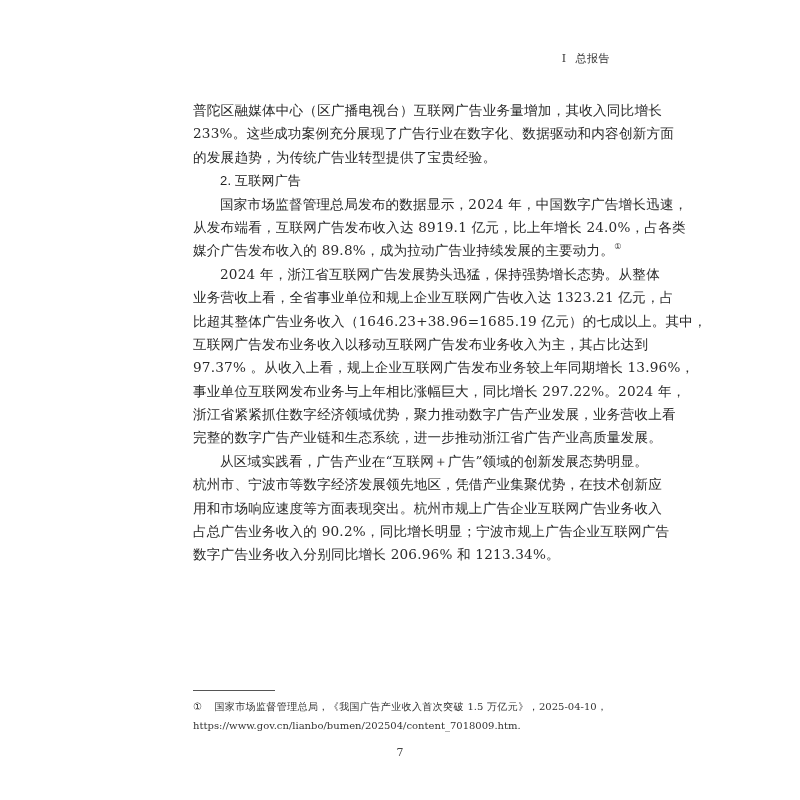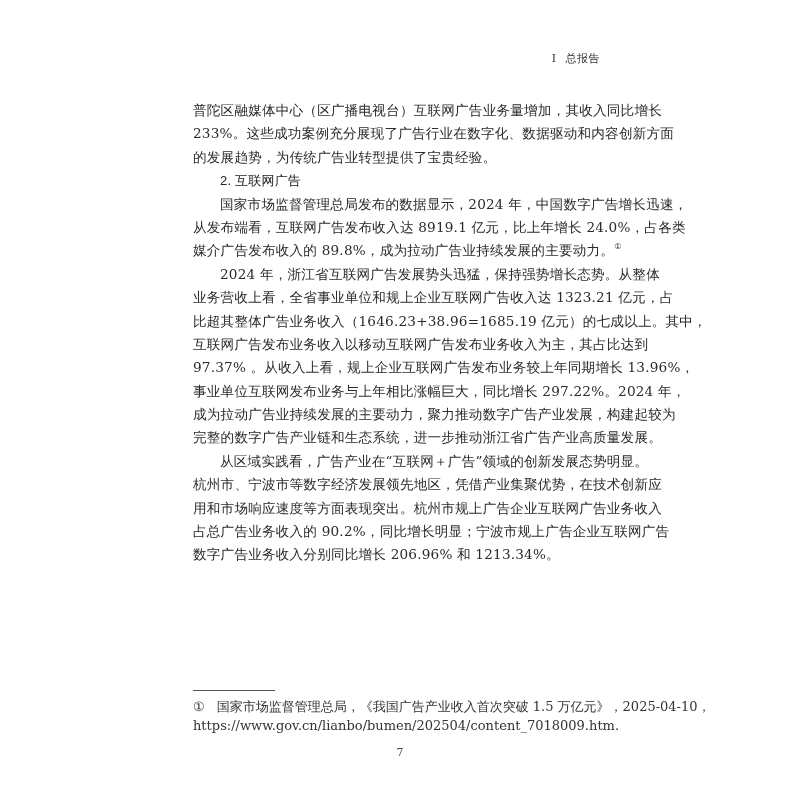--- a/index.html
+++ b/index.html
@@ -11,21 +11,21 @@
     width: 800px;
     height: 800px;
     position: relative;
     overflow: hidden;
     font-family: "DejaVu Serif", "Liberation Serif", serif;
     color: #2a2a2a;
   }
   .running-header {
     position: absolute;
     top: 51px;
-    right: 200px;
+    right: 190px;
     font-size: 11px;
     color: #333;
     letter-spacing: 0.5px;
   }
   .running-header .num { margin-right: 9px; }
   .page-body {
     position: absolute;
     left: 193px;
     top: 99px;
     width: 414px;
@@ -63,21 +63,21 @@
     top: 690px;
     width: 82px;
     height: 1px;
     background: #555;
   }
   .footnotes {
     position: absolute;
     left: 193px;
     top: 697px;
     width: 414px;
-    font-size: 13px;
+    font-size: 10px;
     color: #333;
   }
   .fn-line {
     height: 19px;
     line-height: 19px;
     white-space: nowrap;
     text-align: justify;
     text-align-last: justify;
   }
   .fn-line.last { text-align-last: left; }
@@ -115,21 +115,21 @@
     <div class="line last"><span>媒介广告发布收入的 89.8%，成为拉动广告业持续发展的主要动力。</span><sup class="fnref">①</sup></div>
   </div>
 
   <div>
     <div class="line indent">2024 年，浙江省互联网广告发展势头迅猛，保持强势增长态势。从整体</div>
     <div class="line">业务营收上看，全省事业单位和规上企业互联网广告收入达 1323.21 亿元，占</div>
     <div class="line">比超其整体广告业务收入（1646.23+38.96=1685.19 亿元）的七成以上。其中，</div>
     <div class="line">互联网广告发布业务收入以移动互联网广告发布业务收入为主，其占比达到</div>
     <div class="line">97.37% 。从收入上看，规上企业互联网广告发布业务较上年同期增长 13.96%，</div>
     <div class="line">事业单位互联网发布业务与上年相比涨幅巨大，同比增长 297.22%。2024 年，</div>
-    <div class="line">成为拉动广告业持续发展的主要动力，聚力推动数字广告产业发展，构建起较为</div>
+    <div class="line">浙江省紧紧抓住数字经济领域优势，聚力推动数字广告产业发展，业务营收上看</div>
     <div class="line last">完整的数字广告产业链和生态系统，进一步推动浙江省广告产业高质量发展。</div>
   </div>
 
   <div>
     <div class="line indent">从区域实践看，广告产业在“互联网＋广告”领域的创新发展态势明显。</div>
     <div class="line">杭州市、宁波市等数字经济发展领先地区，凭借产业集聚优势，在技术创新应</div>
     <div class="line">用和市场响应速度等方面表现突出。杭州市规上广告企业互联网广告业务收入</div>
     <div class="line">占总广告业务收入的 90.2%，同比增长明显；宁波市规上广告企业互联网广告</div>
     <div class="line last">数字广告业务收入分别同比增长 206.96% 和 1213.34%。</div>
   </div>

